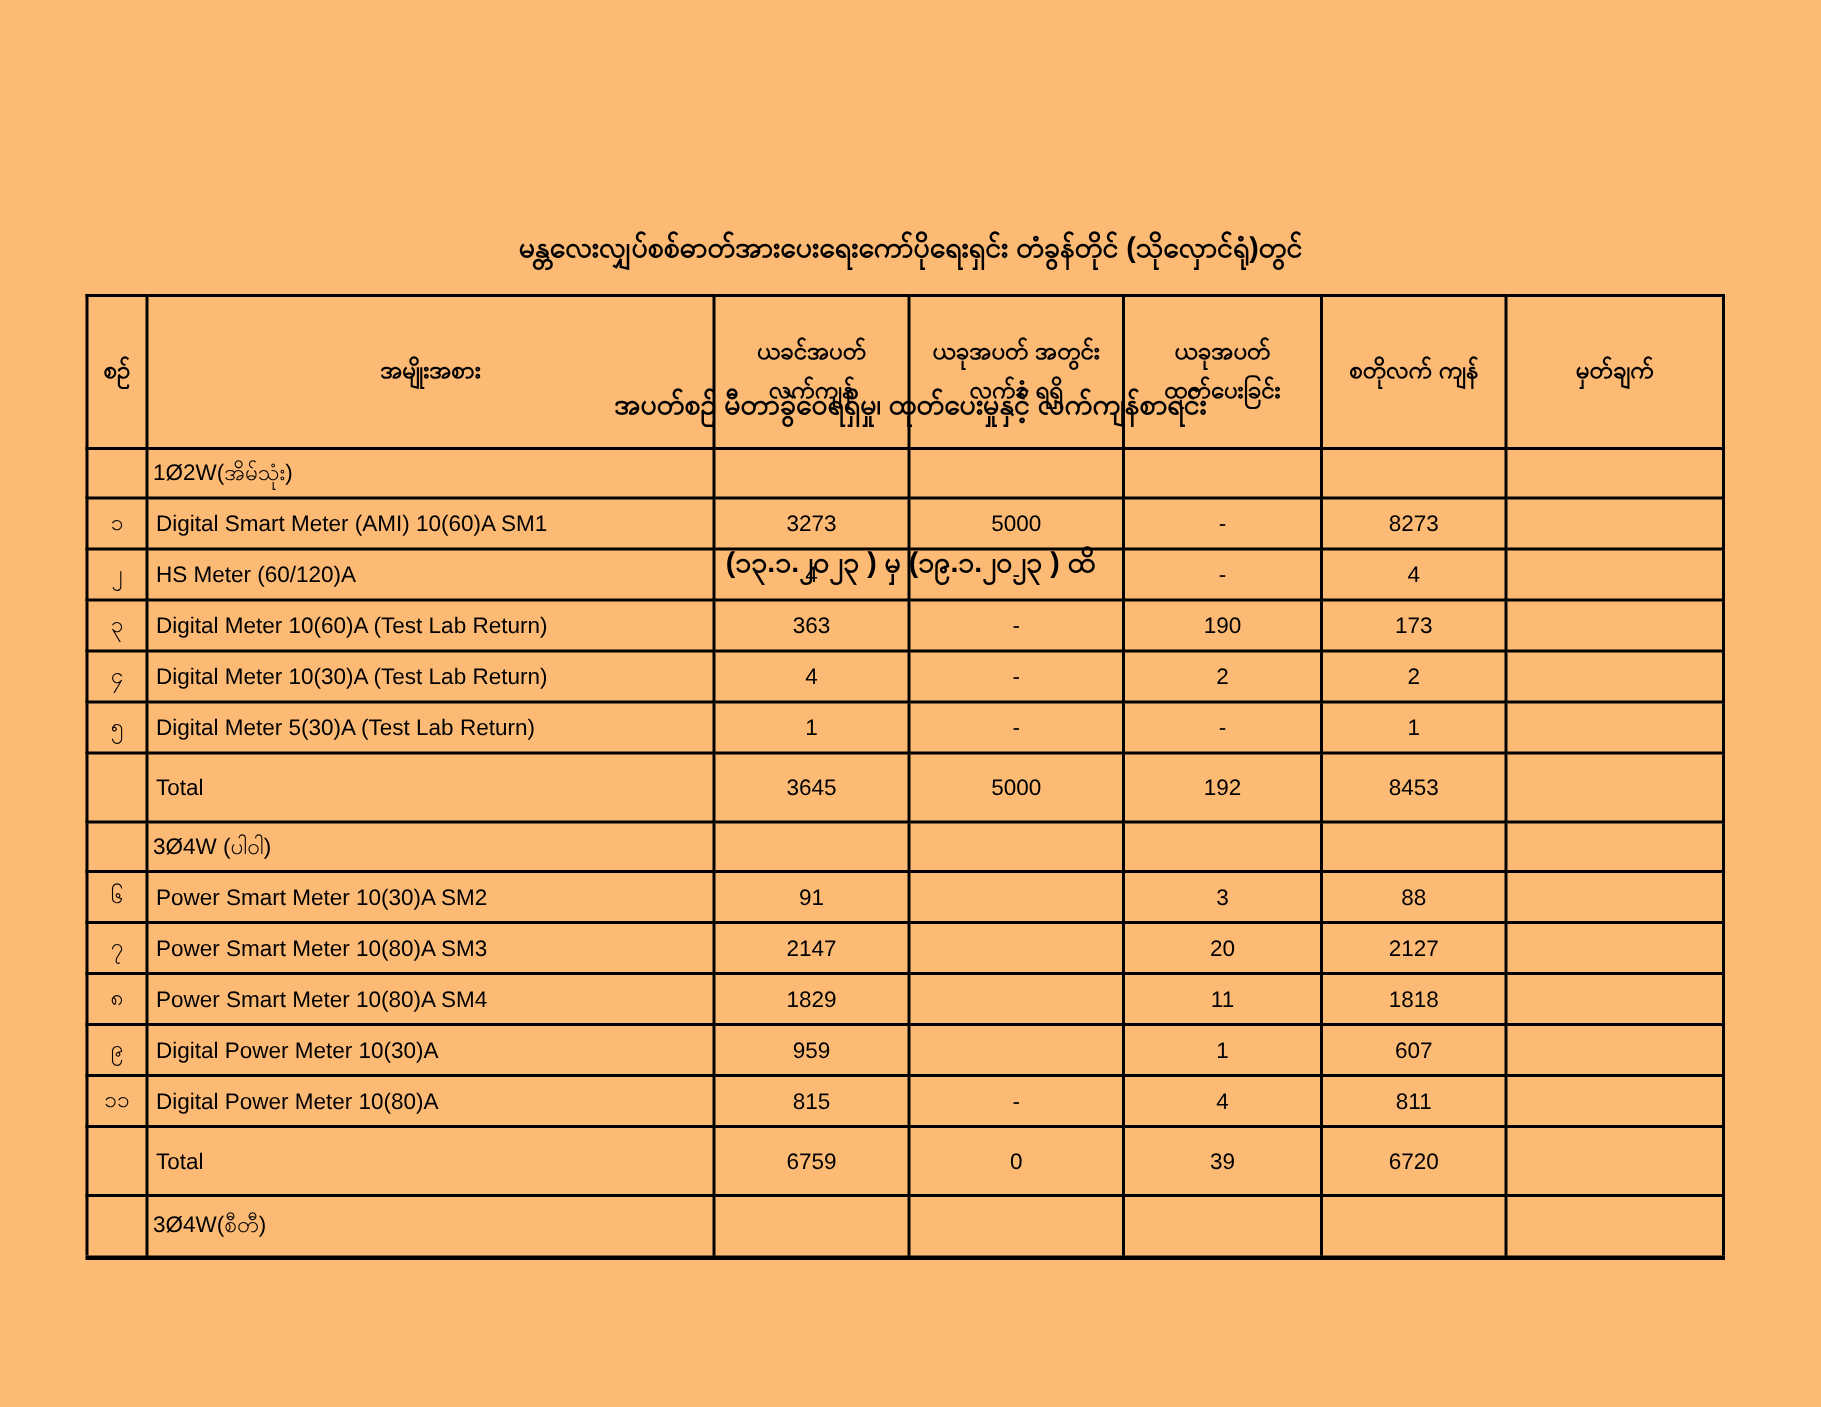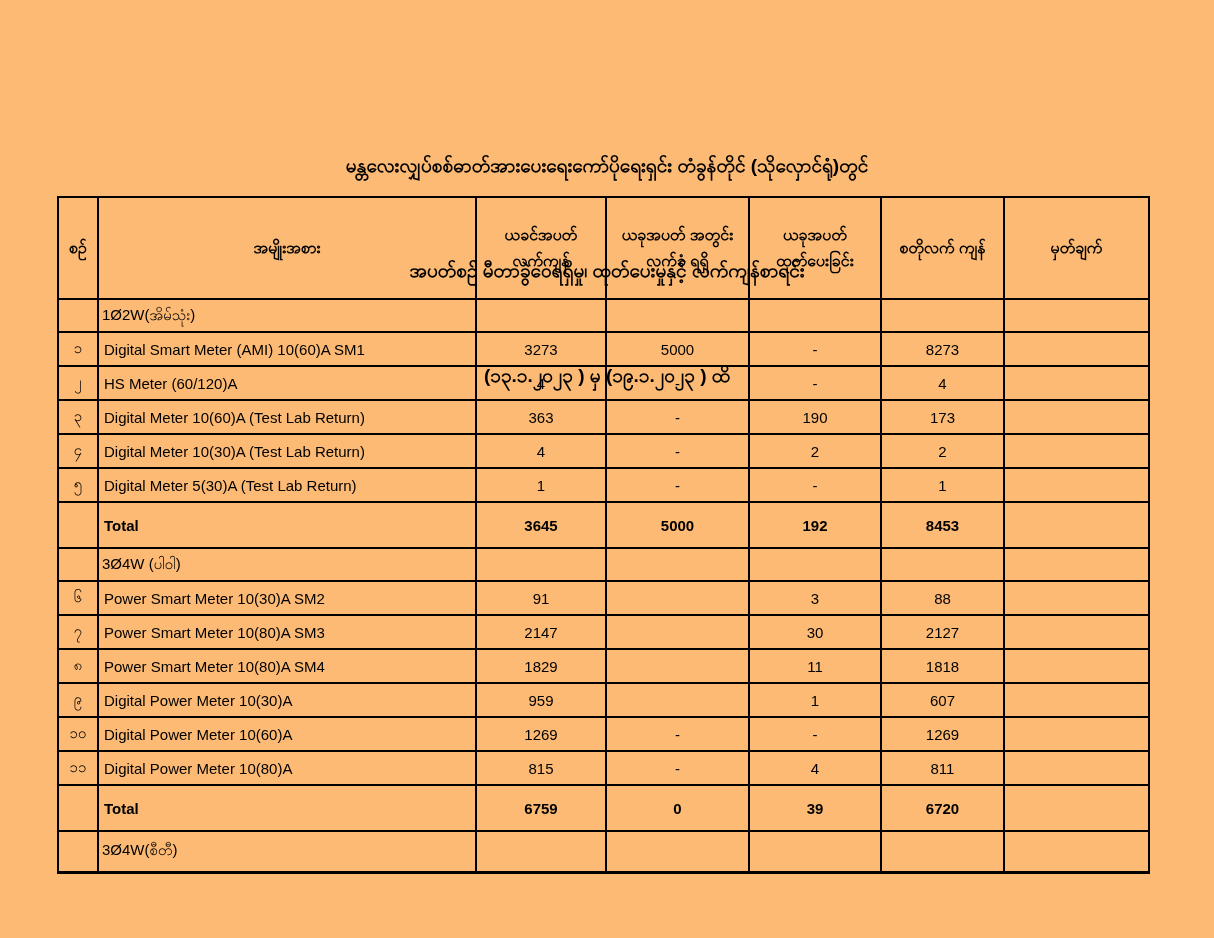--- a/index.html
+++ b/index.html
@@ -55,21 +55,21 @@
   }
   thead tr { height: 102px; }
   td { font-size: 15px; padding: 0 4px; }
   .c0 { text-align: center; }
   .c1 { text-align: left; padding-left: 5px; }
   .c2, .c3, .c4, .c5 { text-align: center; }
   .c6 { text-align: left; }
   .row-data    { height: 34px; }
   .row-section { height: 33px; }
   .row-total   { height: 46px; }
-  .row-total td { font-weight: bold; }
+  .row-total td { font-weight: normal; }
   .row-section td.c1 { padding-left: 3px; border-radius: 13px; }
   tbody tr:last-child { height: 41px; margin-left: 31px; }
 </style>
 </head>
 <body>
 
 <div class="page">
 
   <div class="title-block">
     <div>မန္တလေးလျှပ်စစ်ဓာတ်အားပေးရေးကော်ပိုရေးရှင်း တံခွန်တိုင် (သိုလှောင်ရုံ)တွင်</div>
@@ -178,49 +178,40 @@
           <td class="c3"></td>
           <td class="c4">3</td>
           <td class="c5">88</td>
           <td class="c6"></td>
         </tr>
         <tr class="row-data">
           <td class="c0">၇</td>
           <td class="c1">Power Smart Meter 10(80)A SM3</td>
           <td class="c2">2147</td>
           <td class="c3"></td>
-          <td class="c4">30</td>
+          <td class="c4">20</td>
           <td class="c5">2127</td>
           <td class="c6"></td>
         </tr>
         <tr class="row-data">
           <td class="c0">၈</td>
           <td class="c1">Power Smart Meter 10(80)A SM4</td>
           <td class="c2">1829</td>
           <td class="c3"></td>
           <td class="c4">11</td>
           <td class="c5">1818</td>
           <td class="c6"></td>
         </tr>
         <tr class="row-data">
           <td class="c0">၉</td>
           <td class="c1">Digital Power Meter 10(30)A</td>
           <td class="c2">959</td>
           <td class="c3"></td>
           <td class="c4">1</td>
           <td class="c5">607</td>
-          <td class="c6"></td>
-        </tr>
-        <tr class="row-data">
-          <td class="c0">၁၀</td>
-          <td class="c1">Digital Power Meter 10(60)A</td>
-          <td class="c2">1269</td>
-          <td class="c3">-</td>
-          <td class="c4">-</td>
-          <td class="c5">1269</td>
           <td class="c6"></td>
         </tr>
         <tr class="row-data">
           <td class="c0">၁၁</td>
           <td class="c1">Digital Power Meter 10(80)A</td>
           <td class="c2">815</td>
           <td class="c3">-</td>
           <td class="c4">4</td>
           <td class="c5">811</td>
           <td class="c6"></td>

